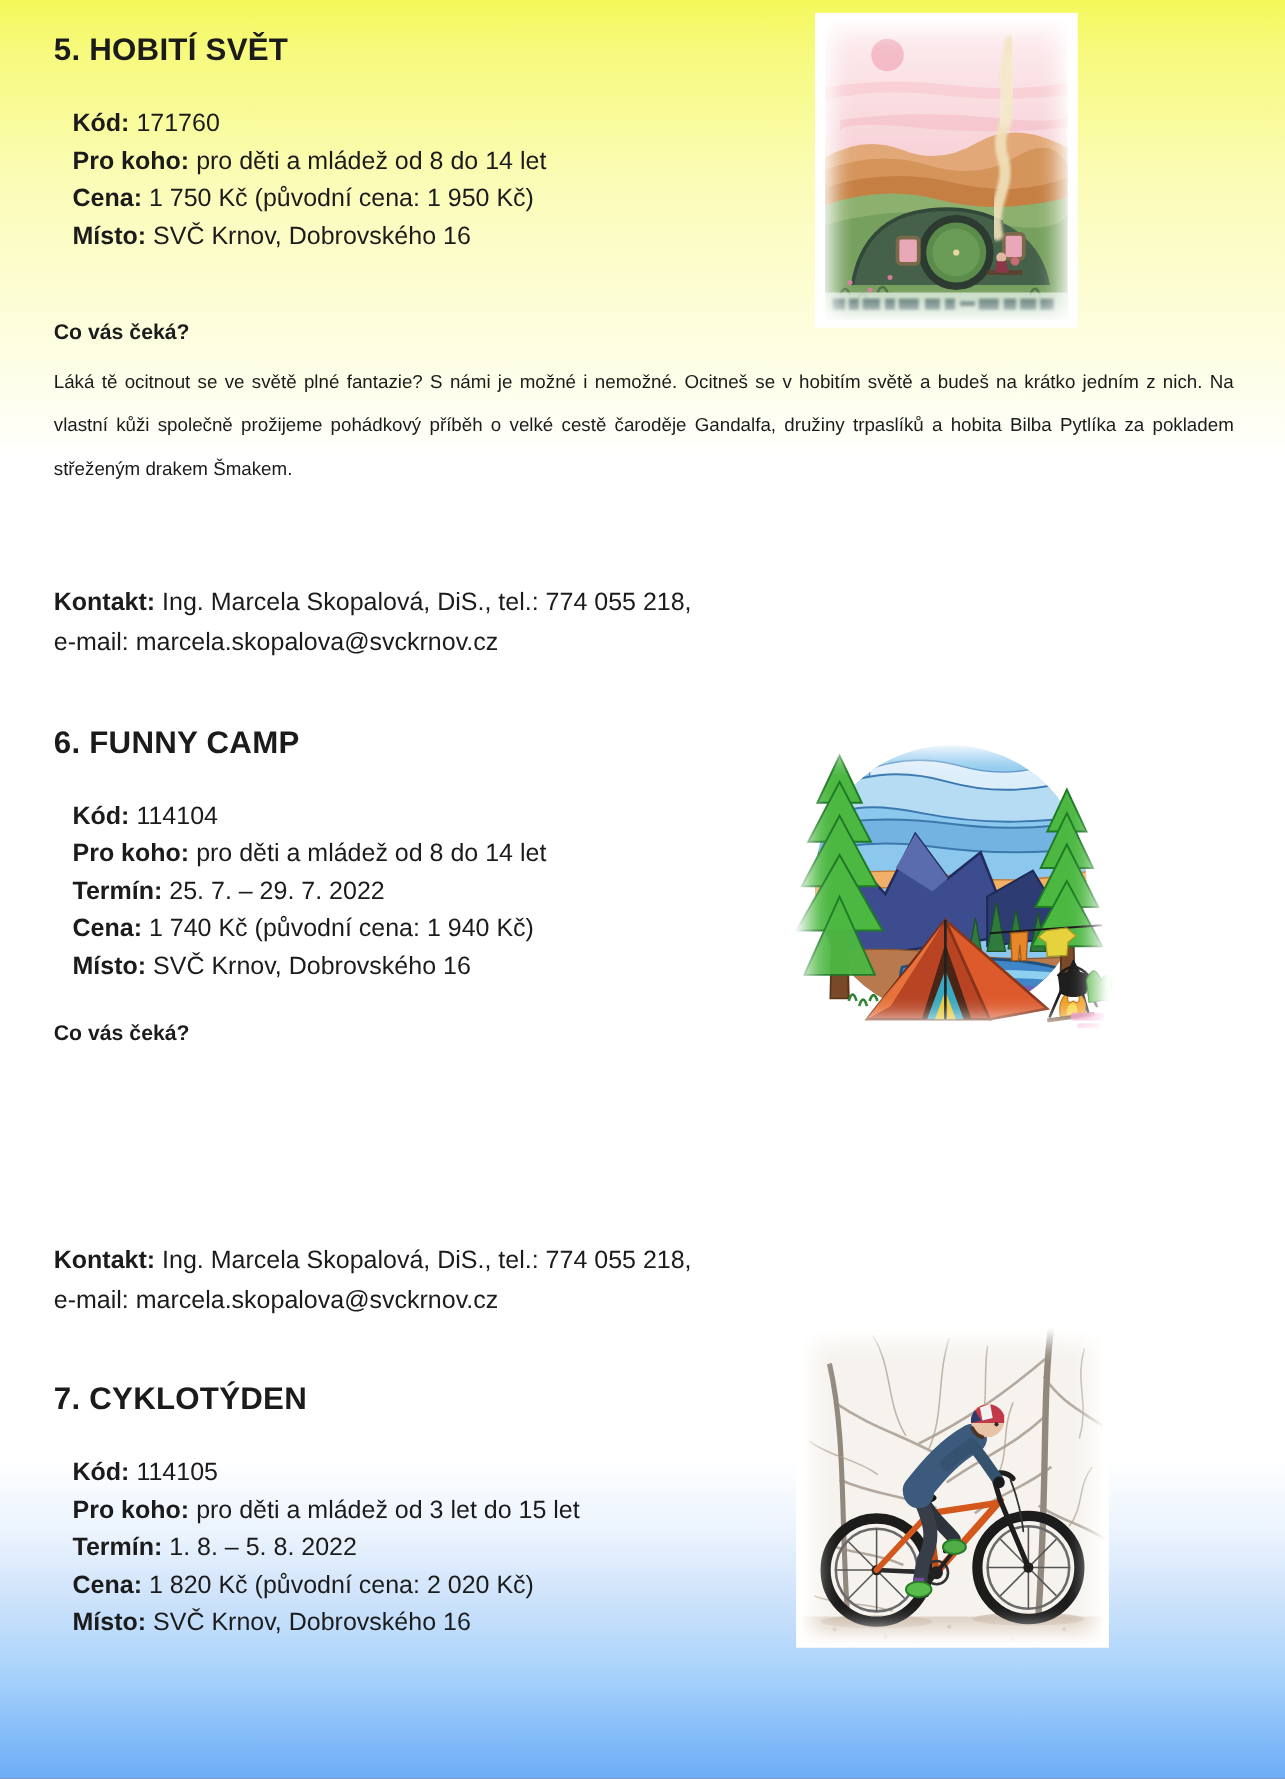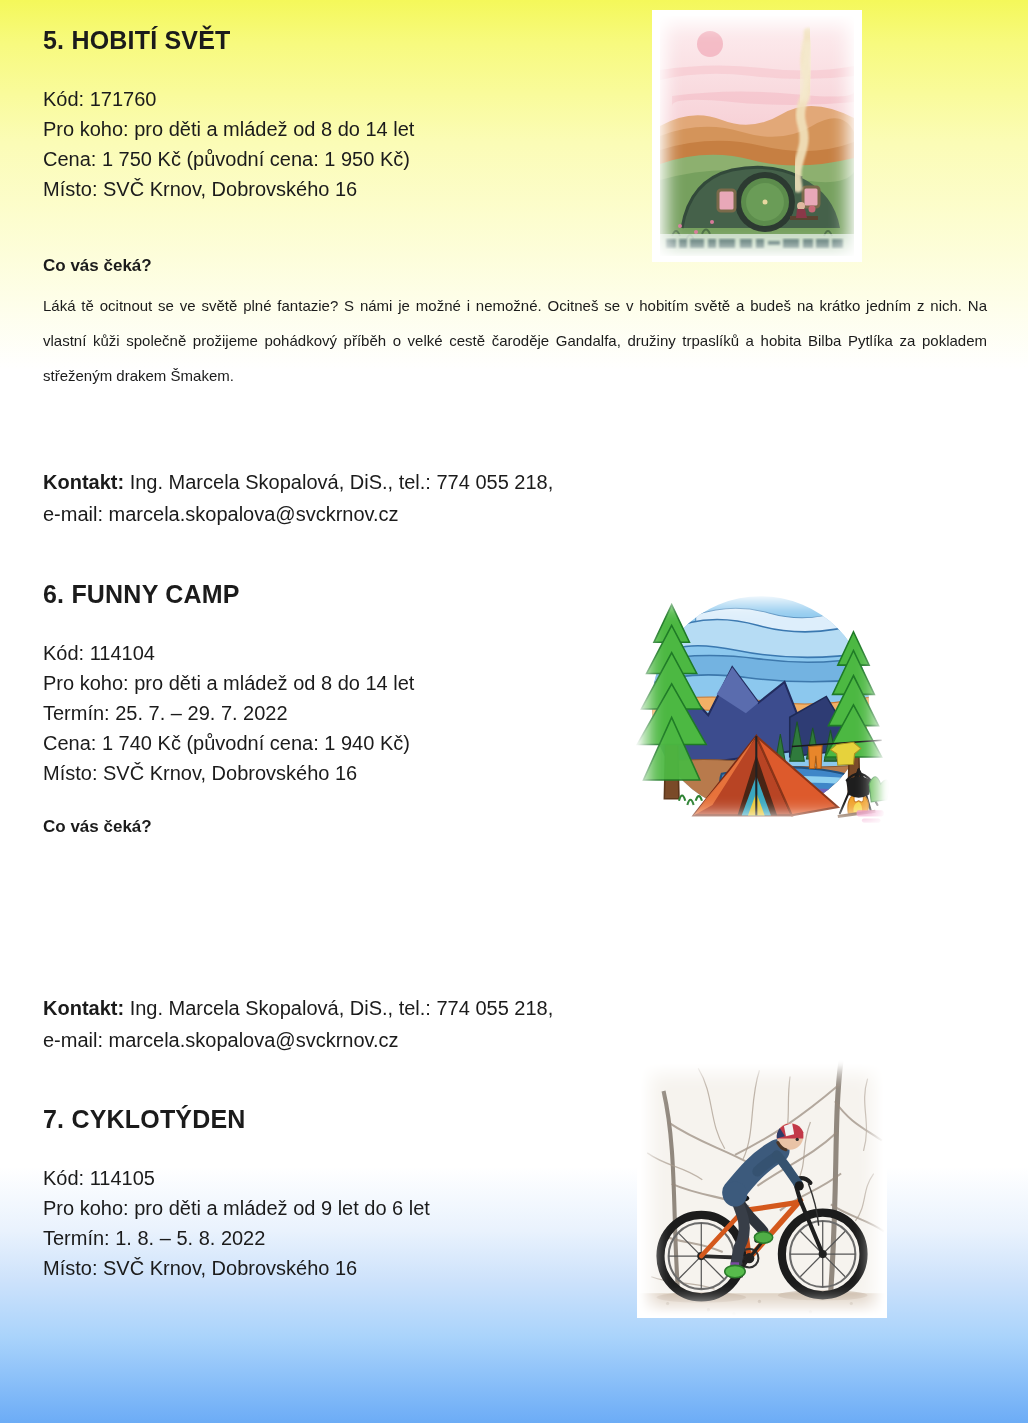--- a/index.html
+++ b/index.html
@@ -8,21 +8,21 @@
   #page {
     position:relative; width:1028px; height:1423px; margin:0 auto; overflow:hidden;
     background:linear-gradient(180deg,
       #f4f85a 0%, #f7fa7e 3%, #fbfcb6 10%, #ffffff 26%,
       #ffffff 82%, #e9f2fd 86.5%, #cde2fb 90%, #a9d3fb 94%, #6cacf6 100%);
     color:#1b1b1b;
   }
   .abs { position:absolute; }
   .title { font-size:25px; font-weight:bold; letter-spacing:.2px; }
   .rows { font-size:20px; line-height:30px; }
-  .rows .b { font-weight:normal; }
+  .rows .b { font-weight:bold;margin-left:15px; }
   .rows .b::after { content:" "; }
   .subhead { font-size:17px; font-weight:bold; }
   .desc { font-size:15px; line-height:35px; text-align:justify; width:944px; }
   .contact { font-size:20px; line-height:32px; }
   .contact .b { font-weight:bold; }
   .imgbox { overflow:hidden; }
   .imgbox svg { display:block; width:100%; height:100%; }
   .fade { position:absolute; inset:0; box-shadow: inset 0 0 18px 14px #ffffff, inset 0 0 6px 4px #ffffff; pointer-events:none; }
 </style>
 </head>
@@ -200,22 +200,23 @@
 
   <div class="abs contact" style="left:43px; top:992px;">
     <div><span class="b">Kontakt:</span> <span>Ing. Marcela Skopalová, DiS., tel.: 774 055 218,</span></div>
     <div><span>e-mail:</span> <span>marcela.skopalova@svckrnov.cz</span></div>
   </div>
 
   <div class="abs title" style="left:43px; top:1105px;">7. CYKLOTÝDEN</div>
 
   <div class="abs rows" style="left:43px; top:1163px;">
     <div><span class="b">Kód:</span><span>114105</span></div>
-    <div><span class="b">Pro koho:</span><span>pro děti a mládež od 9 let do 6 let</span></div>
+    <div><span class="b">Pro koho:</span><span>pro děti a mládež od 3 let do 15 let</span></div>
     <div><span class="b">Termín:</span><span>1. 8. – 5. 8. 2022</span></div>
+    <div><span class="b">Cena:</span><span>1 820 Kč (původní cena: 2 020 Kč)</span></div>
     <div><span class="b">Místo:</span><span>SVČ Krnov, Dobrovského 16</span></div>
   </div>
 
   <div class="abs imgbox" style="left:637px; top:1060px; width:250px; height:258px;">
     <svg viewBox="0 0 245 250" preserveAspectRatio="none" aria-hidden="true">
       <rect width="245" height="250" fill="#f6f3ee"></rect>
       <g stroke="#6f6458" fill="none" opacity="0.75">
         <path d="M200 0 C192 60 198 130 188 250" stroke-width="5"></path>
         <path d="M26 30 C40 90 34 160 42 250" stroke-width="4"></path>
       </g>

